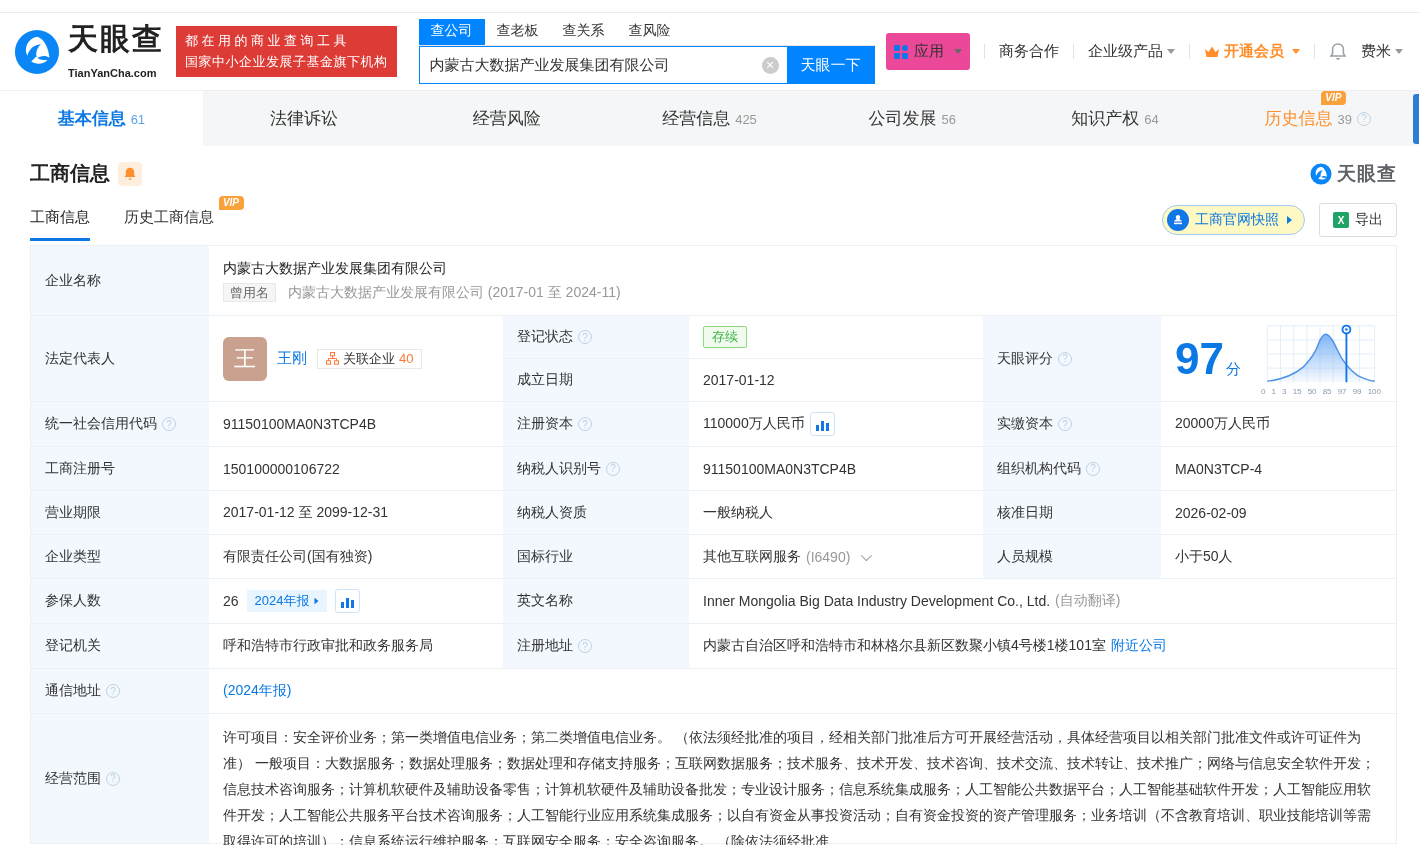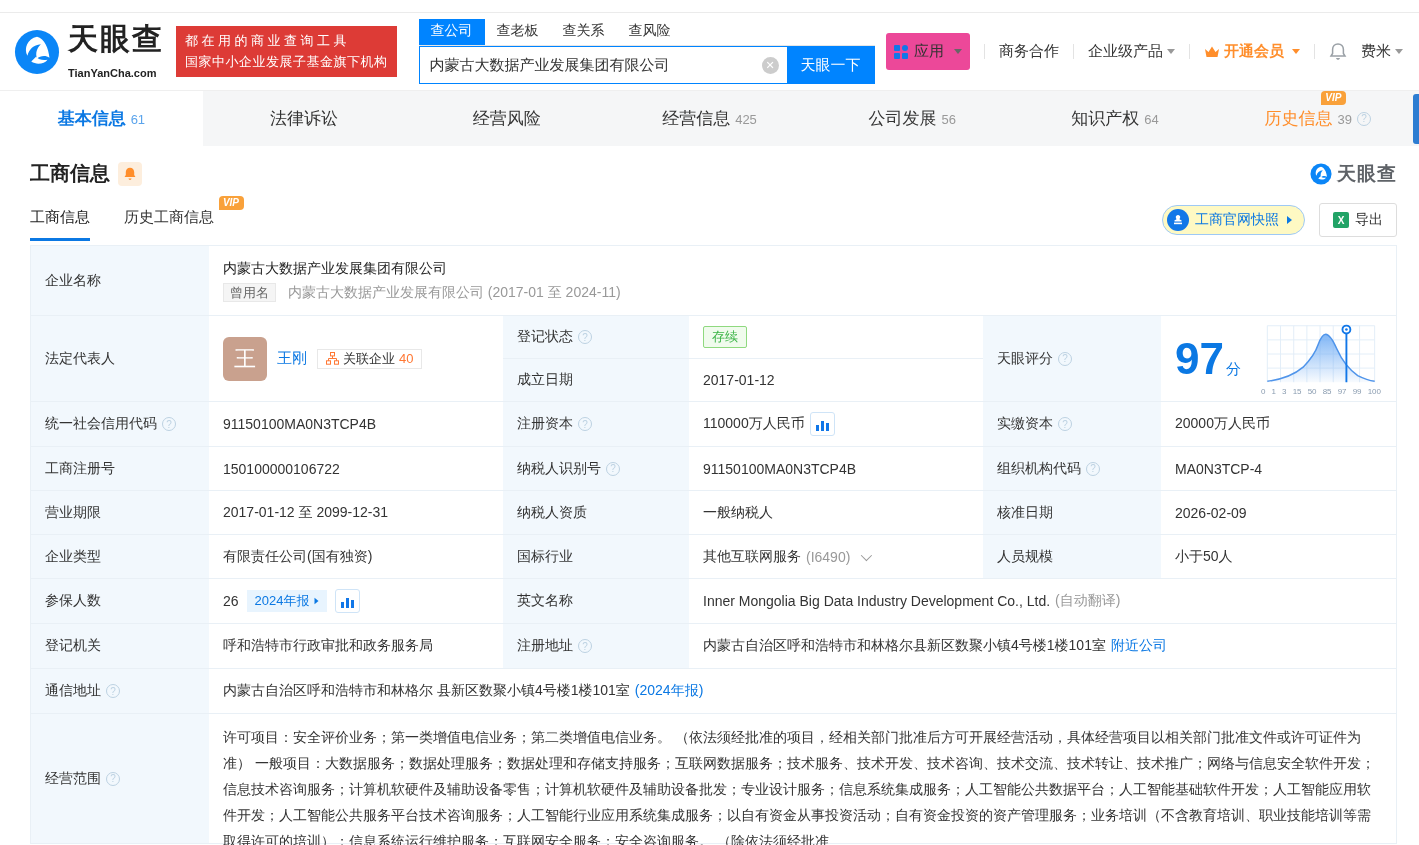--- a/index.html
+++ b/index.html
@@ -424,21 +424,20 @@
   <div class="cell val" style="grid-area:9/4/10/7">
     <span>内蒙古自治区呼和浩特市和林格尔县新区数聚小镇4号楼1楼101室</span>
     <a class="link">附近公司</a>
   </div>
 
   <div class="cell lbl" style="grid-area:10/1">
     <span>通信地址</span>
       <span class="help-ico">?</span>
   </div>
   <div class="cell val" style="grid-area:10/2/11/7">
-    <span>内蒙古自治区呼和浩特市和林格尔 县新区数聚小镇4号楼1楼101室</span>
     <a class="link">(2024年报)</a>
   </div>
 
   <div class="cell lbl scope-lbl" style="grid-area:11/1">
     <span>经营范围</span>
       <span class="help-ico">?</span>
   </div>
   <div class="cell val scope-cell" style="grid-area:11/2/12/7">许可项目：安全评价业务；第一类增值电信业务；第二类增值电信业务。 （依法须经批准的项目，经相关部门批准后方可开展经营活动，具体经营项目以相关部门批准文件或许可证件为准） 一般项目：大数据服务；数据处理服务；数据处理和存储支持服务；互联网数据服务；技术服务、技术开发、技术咨询、技术交流、技术转让、技术推广；网络与信息安全软件开发；信息技术咨询服务；计算机软硬件及辅助设备零售；计算机软硬件及辅助设备批发；专业设计服务；信息系统集成服务；人工智能公共数据平台；人工智能基础软件开发；人工智能应用软件开发；人工智能公共服务平台技术咨询服务；人工智能行业应用系统集成服务；以自有资金从事投资活动；自有资金投资的资产管理服务；业务培训（不含教育培训、职业技能培训等需取得许可的培训）；信息系统运行维护服务；互联网安全服务；安全咨询服务。 （除依法须经批准</div>
 
 </div>

